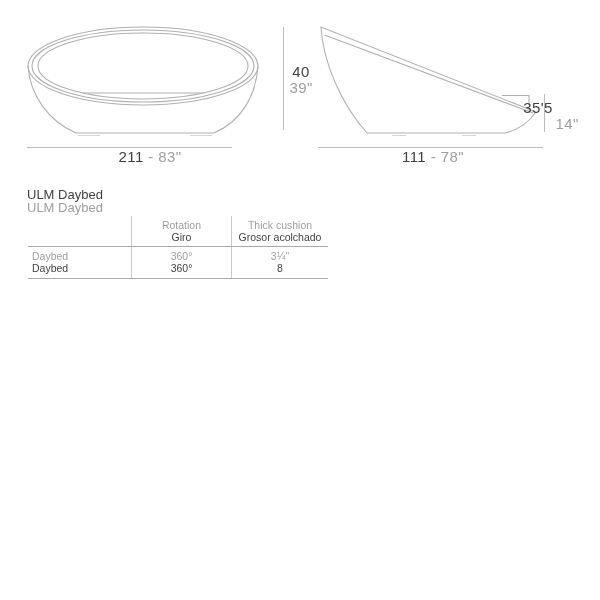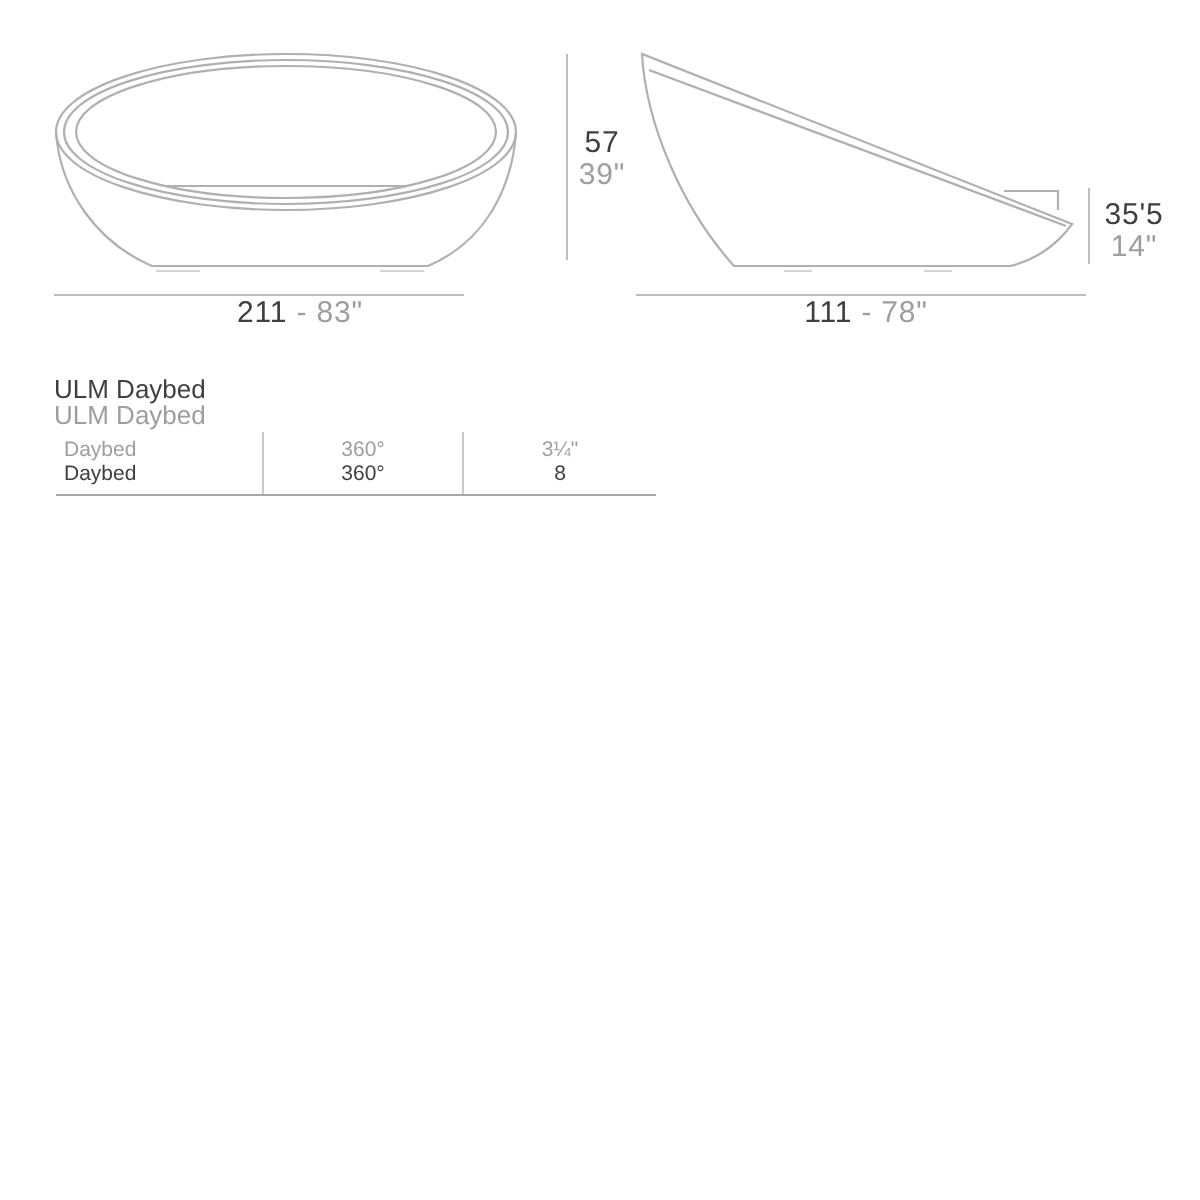--- a/index.html
+++ b/index.html
@@ -94,42 +94,53 @@
       <path class="feet" d="M392,135.5 H406 M462,135.5 H476"></path>
     </g>
     <g class="dims">
       <line x1="283.5" y1="27" x2="283.5" y2="130"></line>
       <line x1="27" y1="147.5" x2="232" y2="147.5"></line>
       <line x1="318" y1="147.5" x2="543" y2="147.5"></line>
       <line x1="544.5" y1="94" x2="544.5" y2="132"></line>
     </g>
   </svg>
 
-  <div class="label dark" style="left:284px;top:64px;width:34px">57</div>
+  <div class="label dark" style="left:284px;top:64px;width:34px">40</div>
   <div class="label gray" style="left:284px;top:80px;width:34px">39"</div>
 
   <div class="label" style="left:60px;top:149px;width:180px">
     <span class="dark">211</span>
     <span class="gray">-</span>
     <span class="gray">83"</span>
   </div>
 
   <div class="label" style="left:343px;top:149px;width:180px">
     <span class="dark">111</span>
     <span class="gray">-</span>
     <span class="gray">78"</span>
   </div>
 
-  <div class="label dark" style="left:549px;top:100px;width:36px">35'5</div>
+  <div class="label dark" style="left:520px;top:100px;width:36px">35'5</div>
   <div class="label gray" style="left:549px;top:116px;width:36px">14"</div>
 
   <div class="title dark" style="left:27px;top:177px">ULM Daybed</div>
   <div class="title gray" style="left:27px;top:190px">ULM Daybed</div>
 
   <div class="spec-table" style="left:28px;top:216px">
+    <div class="t-row t-head">
+      <div class="t-cell c0"></div>
+      <div class="t-cell c1">
+        <div class="l1 gray">Rotation</div>
+        <div class="l2 dark">Giro</div>
+      </div>
+      <div class="t-cell c2">
+        <div class="l1 gray">Thick cushion</div>
+        <div class="l2 dark">Grosor acolchado</div>
+      </div>
+    </div>
     <div class="t-row t-body">
       <div class="t-cell c0">
         <div class="l1 gray">Daybed</div>
         <div class="l2 dark">Daybed</div>
       </div>
       <div class="t-cell c1">
         <div class="l1 gray">360°</div>
         <div class="l2 dark">360°</div>
       </div>
       <div class="t-cell c2">

